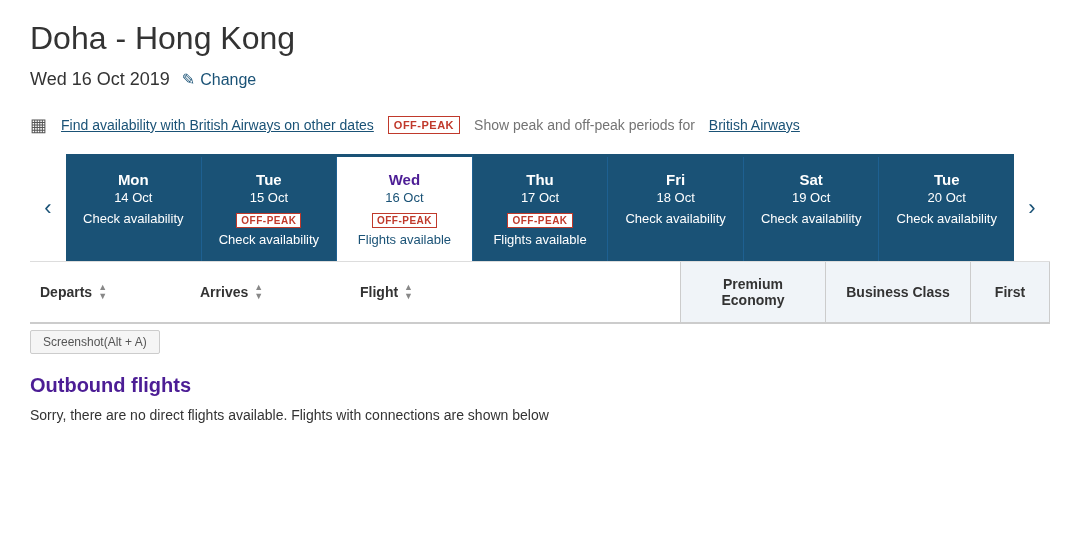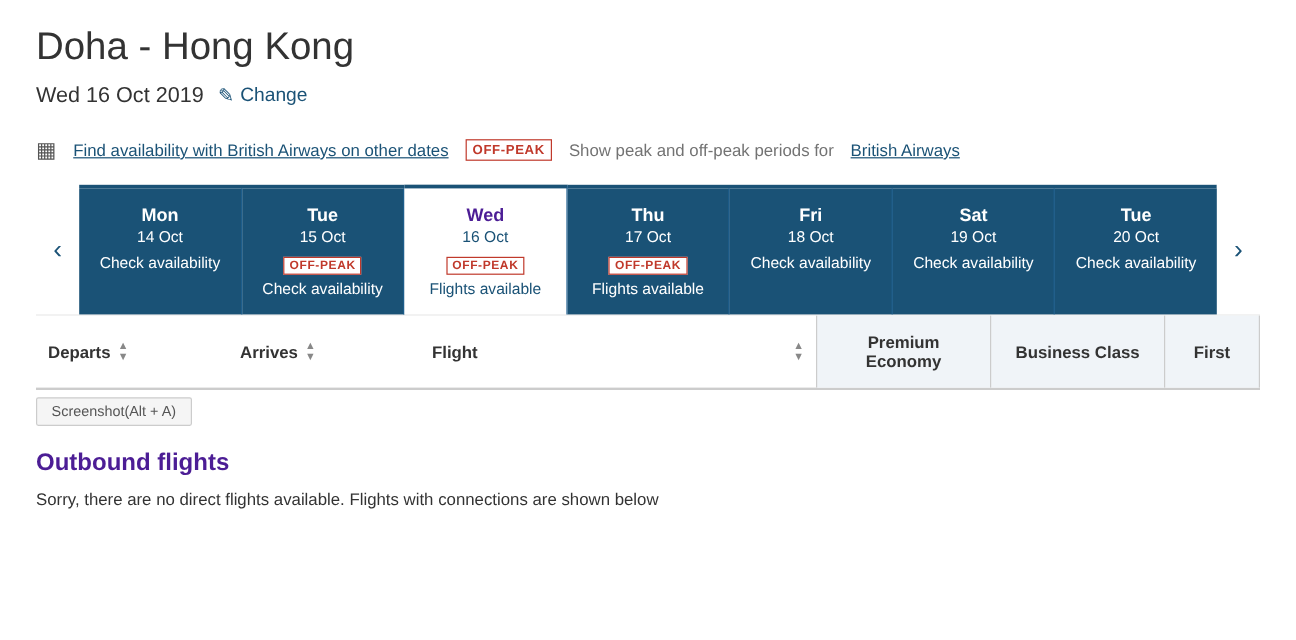--- a/index.html
+++ b/index.html
@@ -165,21 +165,21 @@
       padding: 14px 10px;
       font-weight: bold;
       font-size: 14px;
       color: #333;
       display: flex;
       align-items: center;
       gap: 6px;
     }
     .th-cell.departs { width: 160px; }
     .th-cell.arrives { width: 160px; }
-    .th-cell.flight { flex: 1; justify-content: space-between; }
+    .th-cell.flight { flex: 1; }
     .th-cell.premium-economy { width: 145px; background: #f0f4f8; text-align: center; justify-content: center; border-left: 1px solid #ccc; }
     .th-cell.business-class { width: 145px; background: #f0f4f8; text-align: center; justify-content: center; border-left: 1px solid #ccc; }
     .th-cell.first { width: 80px; background: #f0f4f8; text-align: center; justify-content: center; border-left: 1px solid #ccc; border-right: 1px solid #ccc; }
     .sort-icon {
       display: inline-flex;
       flex-direction: column;
       font-size: 9px;
       line-height: 1;
       color: #888;
     }

